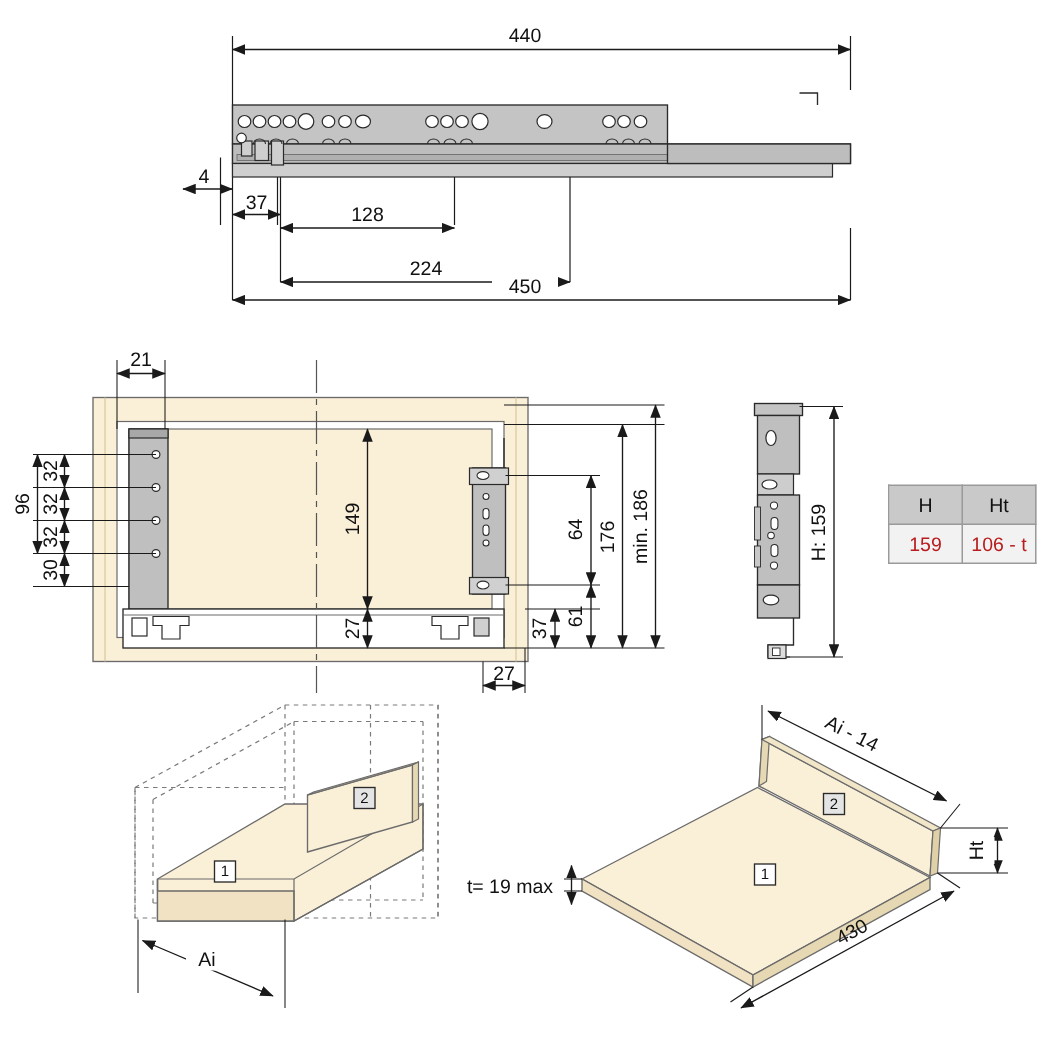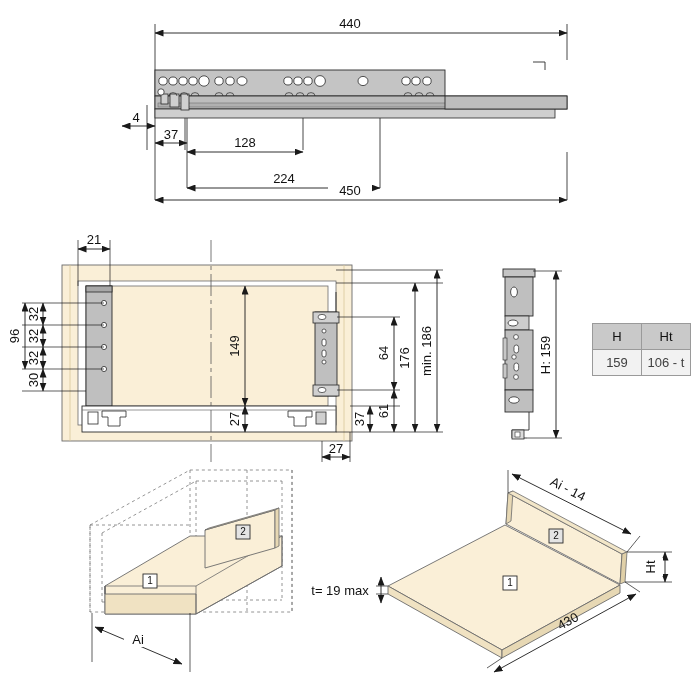--- a/index.html
+++ b/index.html
@@ -18,21 +18,21 @@
     position:absolute;border-collapse:collapse;
     font-family:"Liberation Sans",sans-serif;font-size:13px;
   }
   .spec-table th{
     background:#c9c9c9;border:1px solid #9a9a9a;
     font-weight:normal;color:#111;text-align:center;
     padding:5px 0;width:48px;
   }
   .spec-table td{
     background:#f2f2f2;border:1px solid #9a9a9a;
-    text-align:center;color:#404040;padding:5px 0;width:48px;
+    text-align:center;color:#b91c1c;padding:5px 0;width:48px;
   }
 </style>
 </head>
 <body>
 
 <div id="sheet">
 <svg width="700" height="700" viewBox="0 0 700 700" xmlns="http://www.w3.org/2000/svg">
   <defs>
     <marker id="ar" markerWidth="9" markerHeight="7" refX="8.5" refY="3.5" orient="auto" markerUnits="userSpaceOnUse">
       <path d="M0,0 L9,3.5 L0,7 Z" fill="#1a1a1a"></path>

